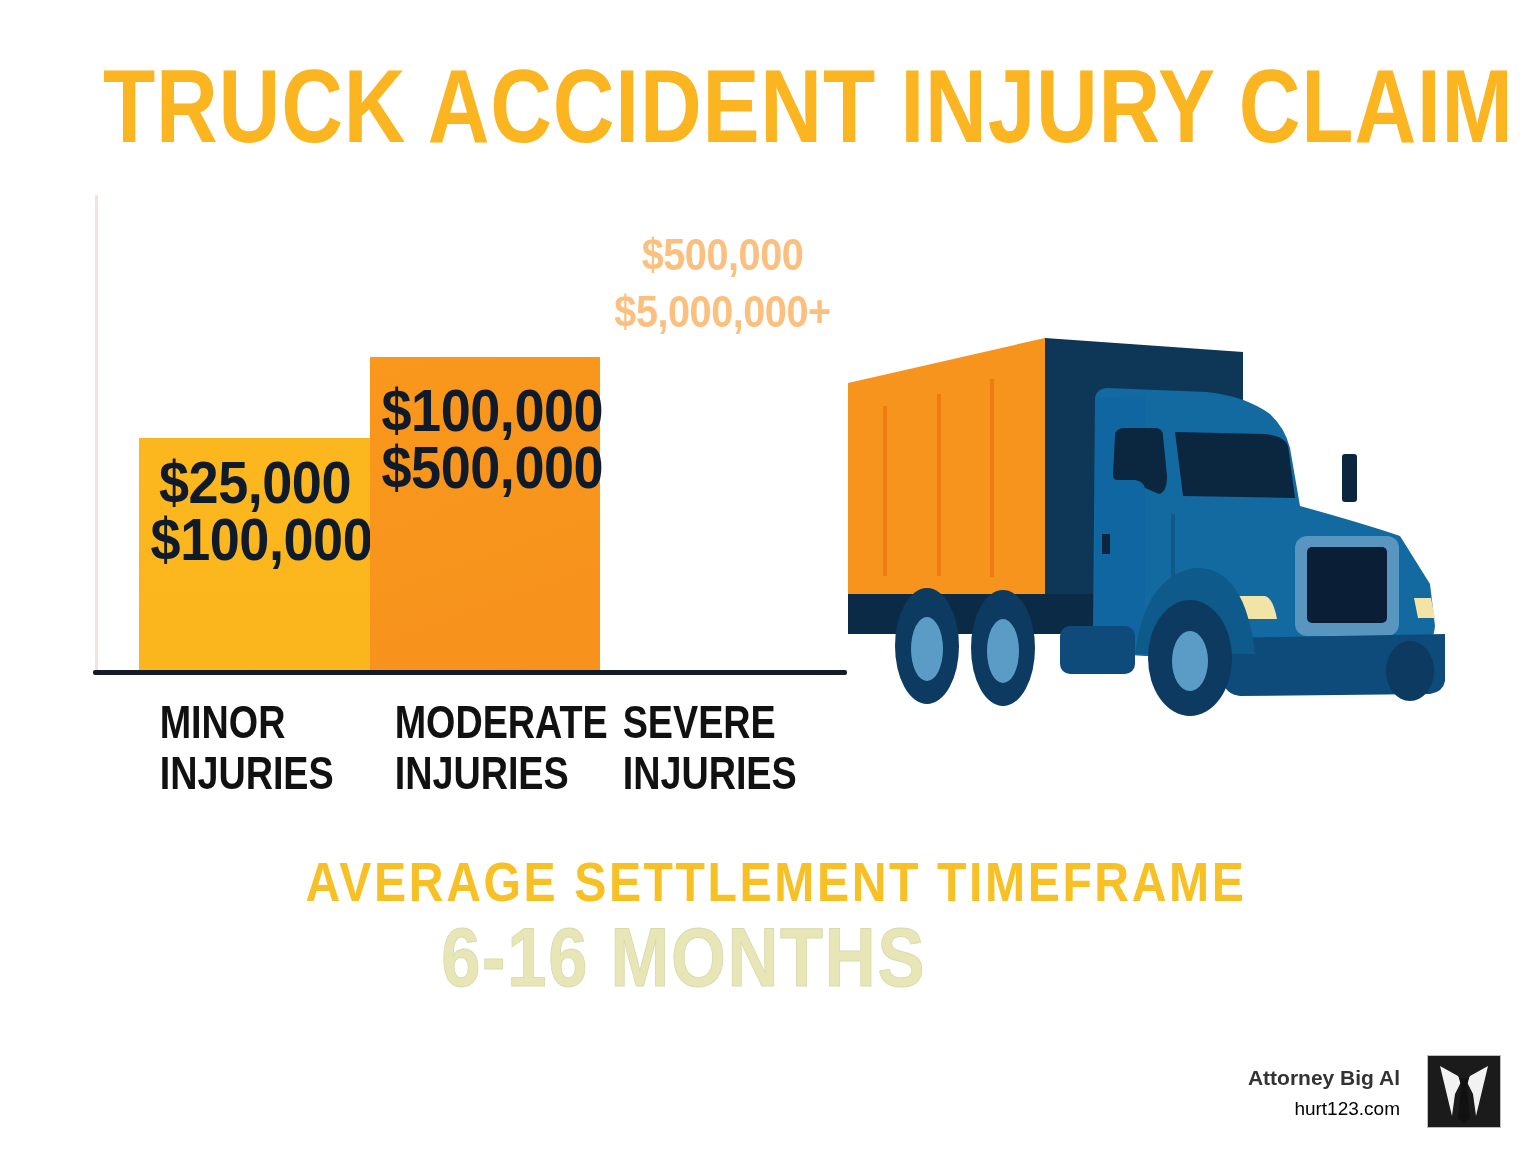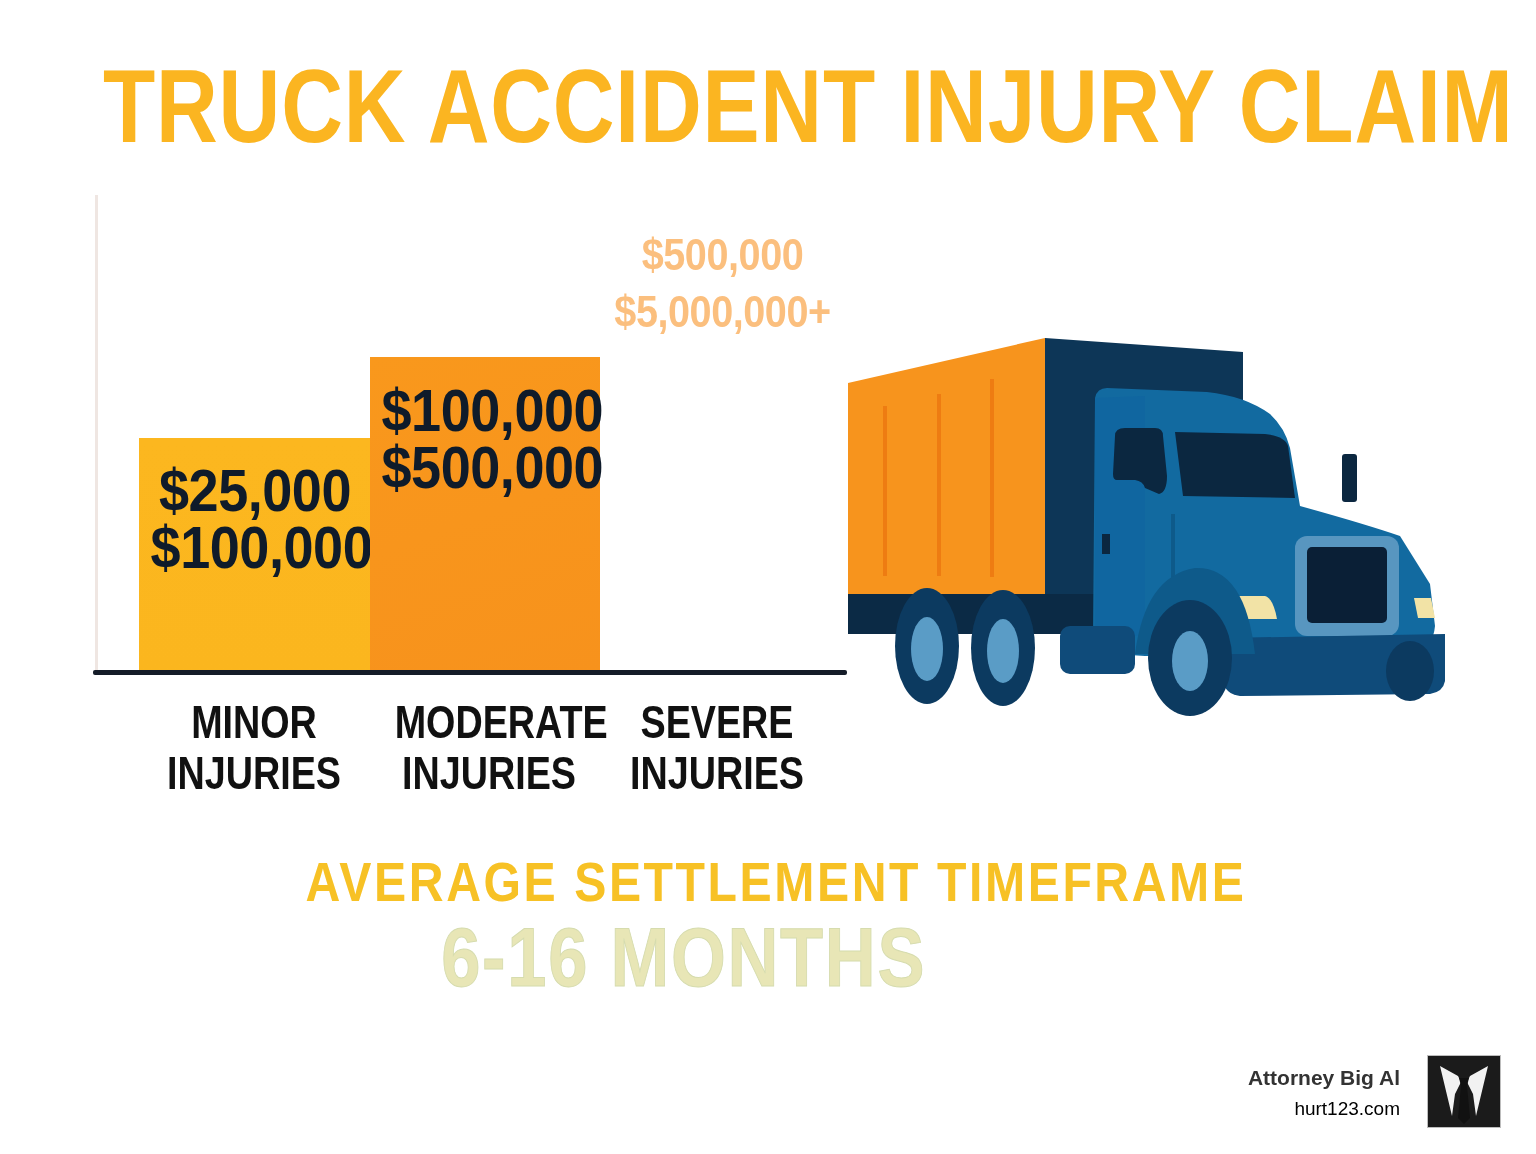--- a/index.html
+++ b/index.html
@@ -13,21 +13,21 @@
   #y-axis { left:95px; top:195px; width:3px; height:475px; background:#efe6e2; }
   #baseline { left:93px; top:670px; width:754px; height:5px; background:#141c28; border-radius:2px; }
 
   .bar { position:absolute; }
   .bar-label { position:absolute; left:0; right:0; text-align:center; font-weight:bold; color:#0f1b2a; font-size:60px; line-height:57px; letter-spacing:-0.5px; }
   .bar-label span { display:block; transform:scaleX(0.9); }
 
   #severe-label { left:600px; top:226px; width:245px; text-align:center; font-weight:bold; font-size:44px; line-height:57px; color:#fbbf7e; letter-spacing:-0.5px; }
   #severe-label span { display:block; transform:scaleX(0.9); }
 
-  .cat { position:absolute; top:697px; width:230px; text-align:center; font-weight:bold; font-size:46px; line-height:51px; color:#111111; }
+  .cat { position:absolute; top:697px; width:230px; text-align:left; font-weight:bold; font-size:46px; line-height:51px; color:#111111; }
   .cat span { display:block; transform:scaleX(0.82); }
 
   #tf-title { left:8px; width:1536px; top:852px; text-align:center; }
   #tf-title span { display:inline-block; font-weight:bold; font-size:56px; line-height:60px; color:#f7c125; transform:scaleX(0.86); letter-spacing:3px; }
   #tf-value { left:0; width:1368px; top:915px; text-align:center; }
   #tf-value span { display:inline-block; font-weight:bold; font-size:84px; line-height:84px; color:#e8e6b6; transform:scaleX(0.84); letter-spacing:2px; -webkit-text-stroke:1px #d6dcae; }
 
   #brand-name { right:136px; top:1066px; font-weight:bold; font-size:21px; color:#333333; text-align:right;margin-left:46px; }
   #brand-url { right:136px; top:1098px; font-size:19px; color:#000000; text-align:right; }
   #brand-logo { left:1427px; top:1055px; width:74px; height:73px; background:#1b1b1b; border:1px solid #bdbdbd; box-sizing:border-box; }
@@ -38,21 +38,21 @@
 <body>
 
 <div class="abs" id="title">
   <span class="cond">TRUCK ACCIDENT INJURY CLAIM</span>
 </div>
 
 <div class="abs" id="chart" style="left:0;top:0;width:0;height:0;">
   <div class="abs" id="y-axis"></div>
 
   <div class="bar" style="left:139px; top:438px; width:232px; height:233px; background:linear-gradient(180deg,#fcb71f 0%,#fbb61e 100%);">
-    <div class="bar-label" style="top:24px;">
+    <div class="bar-label" style="top:16px;">
       <span>$25,000</span>
       <span>$100,000</span>
     </div>
   </div>
 
   <div class="bar" style="left:370px; top:357px; width:230px; height:314px; background:linear-gradient(160deg,#f9981c 0%,#f7921c 100%);">
     <div class="bar-label" style="top:25px;">
       <span>$100,000</span>
       <span>$500,000</span>
     </div>

